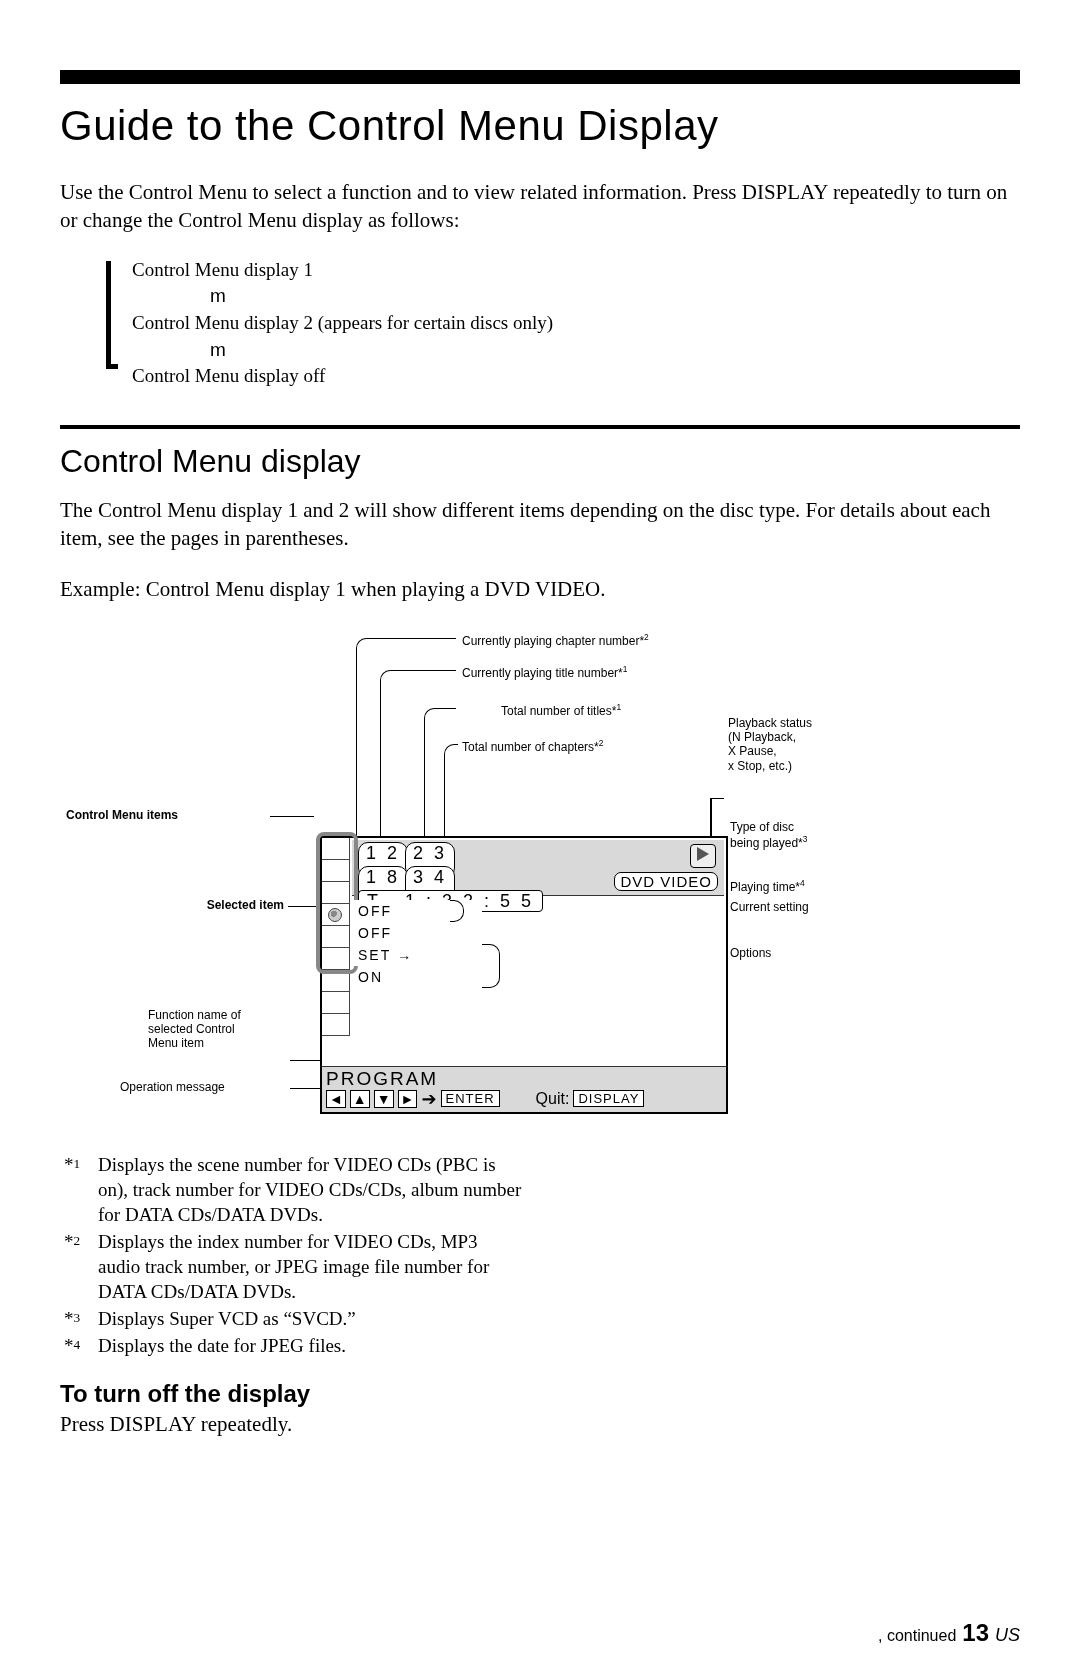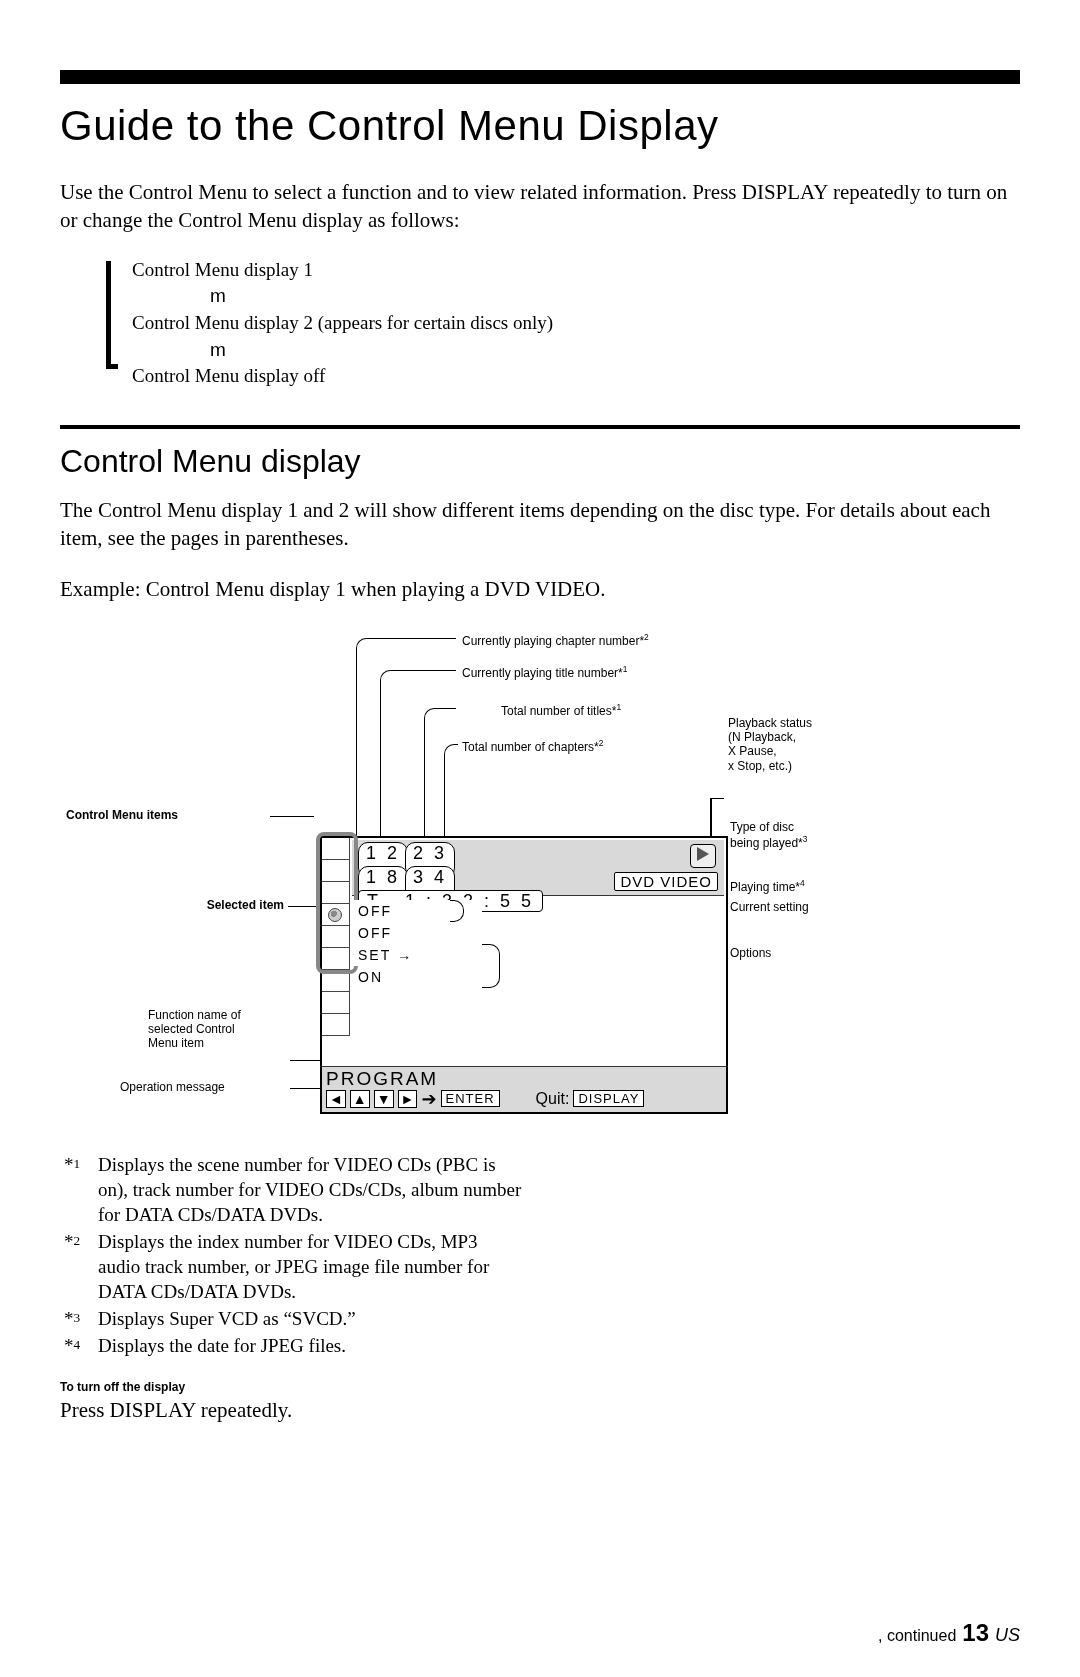--- a/index.html
+++ b/index.html
@@ -151,21 +151,21 @@
     border-radius: 4px;
     padding: 0 8px;
     line-height: 20px;
     background: #fff;
     font-size: 18px;
     letter-spacing: 3px;
   }
   .tag {
     display: inline-block;
     border: 1px solid #000;
-    border-radius: 2px;
+    border-radius: 7px;
     padding: 0 5px;
     background: #fff;
     font-size: 15px;
     letter-spacing: 1px;
   }
   .play-tri {
     position: absolute;
     width: 0; height: 0;
     border-left: 12px solid #555;
     border-top: 7px solid transparent;
@@ -258,21 +258,21 @@
     line-height: 1.32;
     margin-left: 4px;
     max-width: 460px;
   }
   .footlist .fn { display: flex; margin-bottom: 2px; }
   .footlist .fn .m { width: 34px; flex-shrink: 0; }
   .footlist .fn .m sup { vertical-align: 3px; }
   .sub3 {
     font-family: Arial, Helvetica, sans-serif;
     font-weight: 700;
-    font-size: 12px;
+    font-size: 24px;
     margin-top: 22px;
     margin-bottom: 4px;
   }
   .para2 { font-size: 21px; }
 
   .footer {
     position: absolute;
     bottom: 30px; right: 60px;
     font-family: Arial, sans-serif;
     font-size: 16px;

